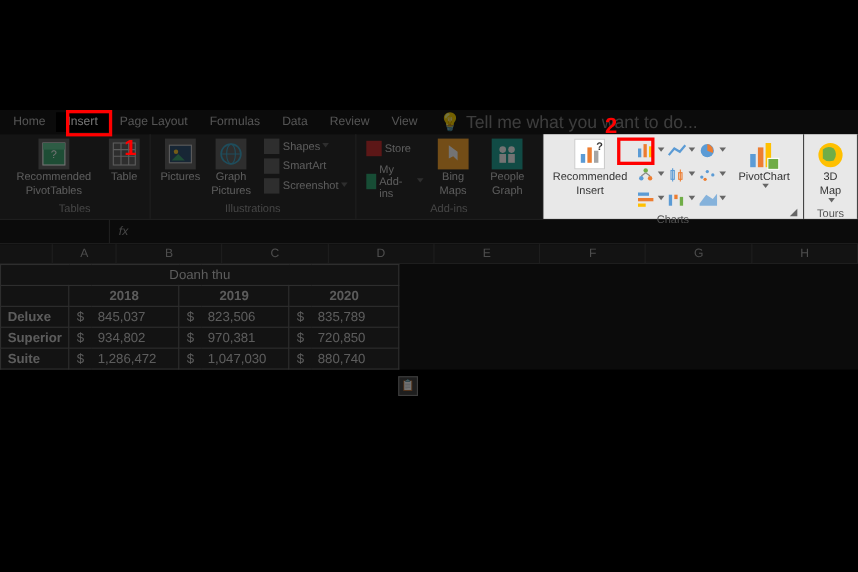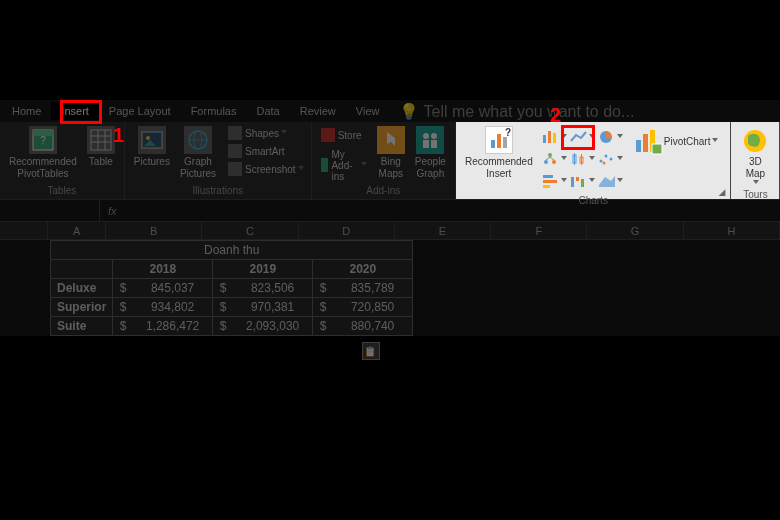--- a/index.html
+++ b/index.html
@@ -156,21 +156,21 @@
       right: 2px;
       bottom: 2px;
       width: 10px;
       height: 10px;
       font-size: 9px;
       color: #666;
       cursor: pointer;
     }
     .pivot-chart {
       display: flex;
-      flex-direction: row;
+      flex-direction: column;
       align-items: center;
       padding: 2px 8px;
       color: #333;
       cursor: pointer;
       font-size: 10px;
     }
     .tours-group {
       background: #e8e8e8;
       z-index: 60;
       color: #333;
@@ -219,21 +219,20 @@
     .col-a { width: 60px; }
     .col-b { width: 100px; }
     .col-c { width: 100px; }
     .col-d { width: 100px; }
     .col-e { width: 100px; }
     .col-f { width: 100px; }
     .col-g { width: 100px; }
     .col-h { width: 100px; }
     .data-area {
       position: relative;
-      padding-left: 50px;
     }
     table.sheet {
       border-collapse: collapse;
       background: #2a2a2a;
     }
     table.sheet td, table.sheet th {
       border: 1px solid #666;
       padding: 2px 6px;
       color: #ccc;
       font-size: 12px;
@@ -250,21 +249,21 @@
     table.sheet .label-col {
       font-weight: bold;
       width: 60px;
     }
     table.sheet .curr {
       width: 20px;
       text-align: center;
       border-right: none;
     }
     table.sheet .val {
-      text-align: center;
+      text-align: left;
       border-left: none;
       width: 80px;
       margin-top: 26px;
     }
     .paste-hint {
       position: absolute;
       width: 18px;
       height: 18px;
       border: 1px solid #888;
       background: #444;
@@ -576,21 +575,21 @@
         <td class="curr">$</td>
             <td class="val">970,381</td>
         <td class="curr">$</td>
             <td class="val">720,850</td>
       </tr>
       <tr>
         <td class="label-col">Suite</td>
         <td class="curr">$</td>
             <td class="val">1,286,472</td>
         <td class="curr">$</td>
-            <td class="val">2,093,030</td>
+            <td class="val">1,047,030</td>
         <td class="curr">$</td>
             <td class="val">880,740</td>
       </tr>
     </tbody>
       </table>
     <div class="paste-hint" style="left:362px; top:102px;">📋</div>
   </div>
 </div>
 
 <div class="dark-overlay"></div>

